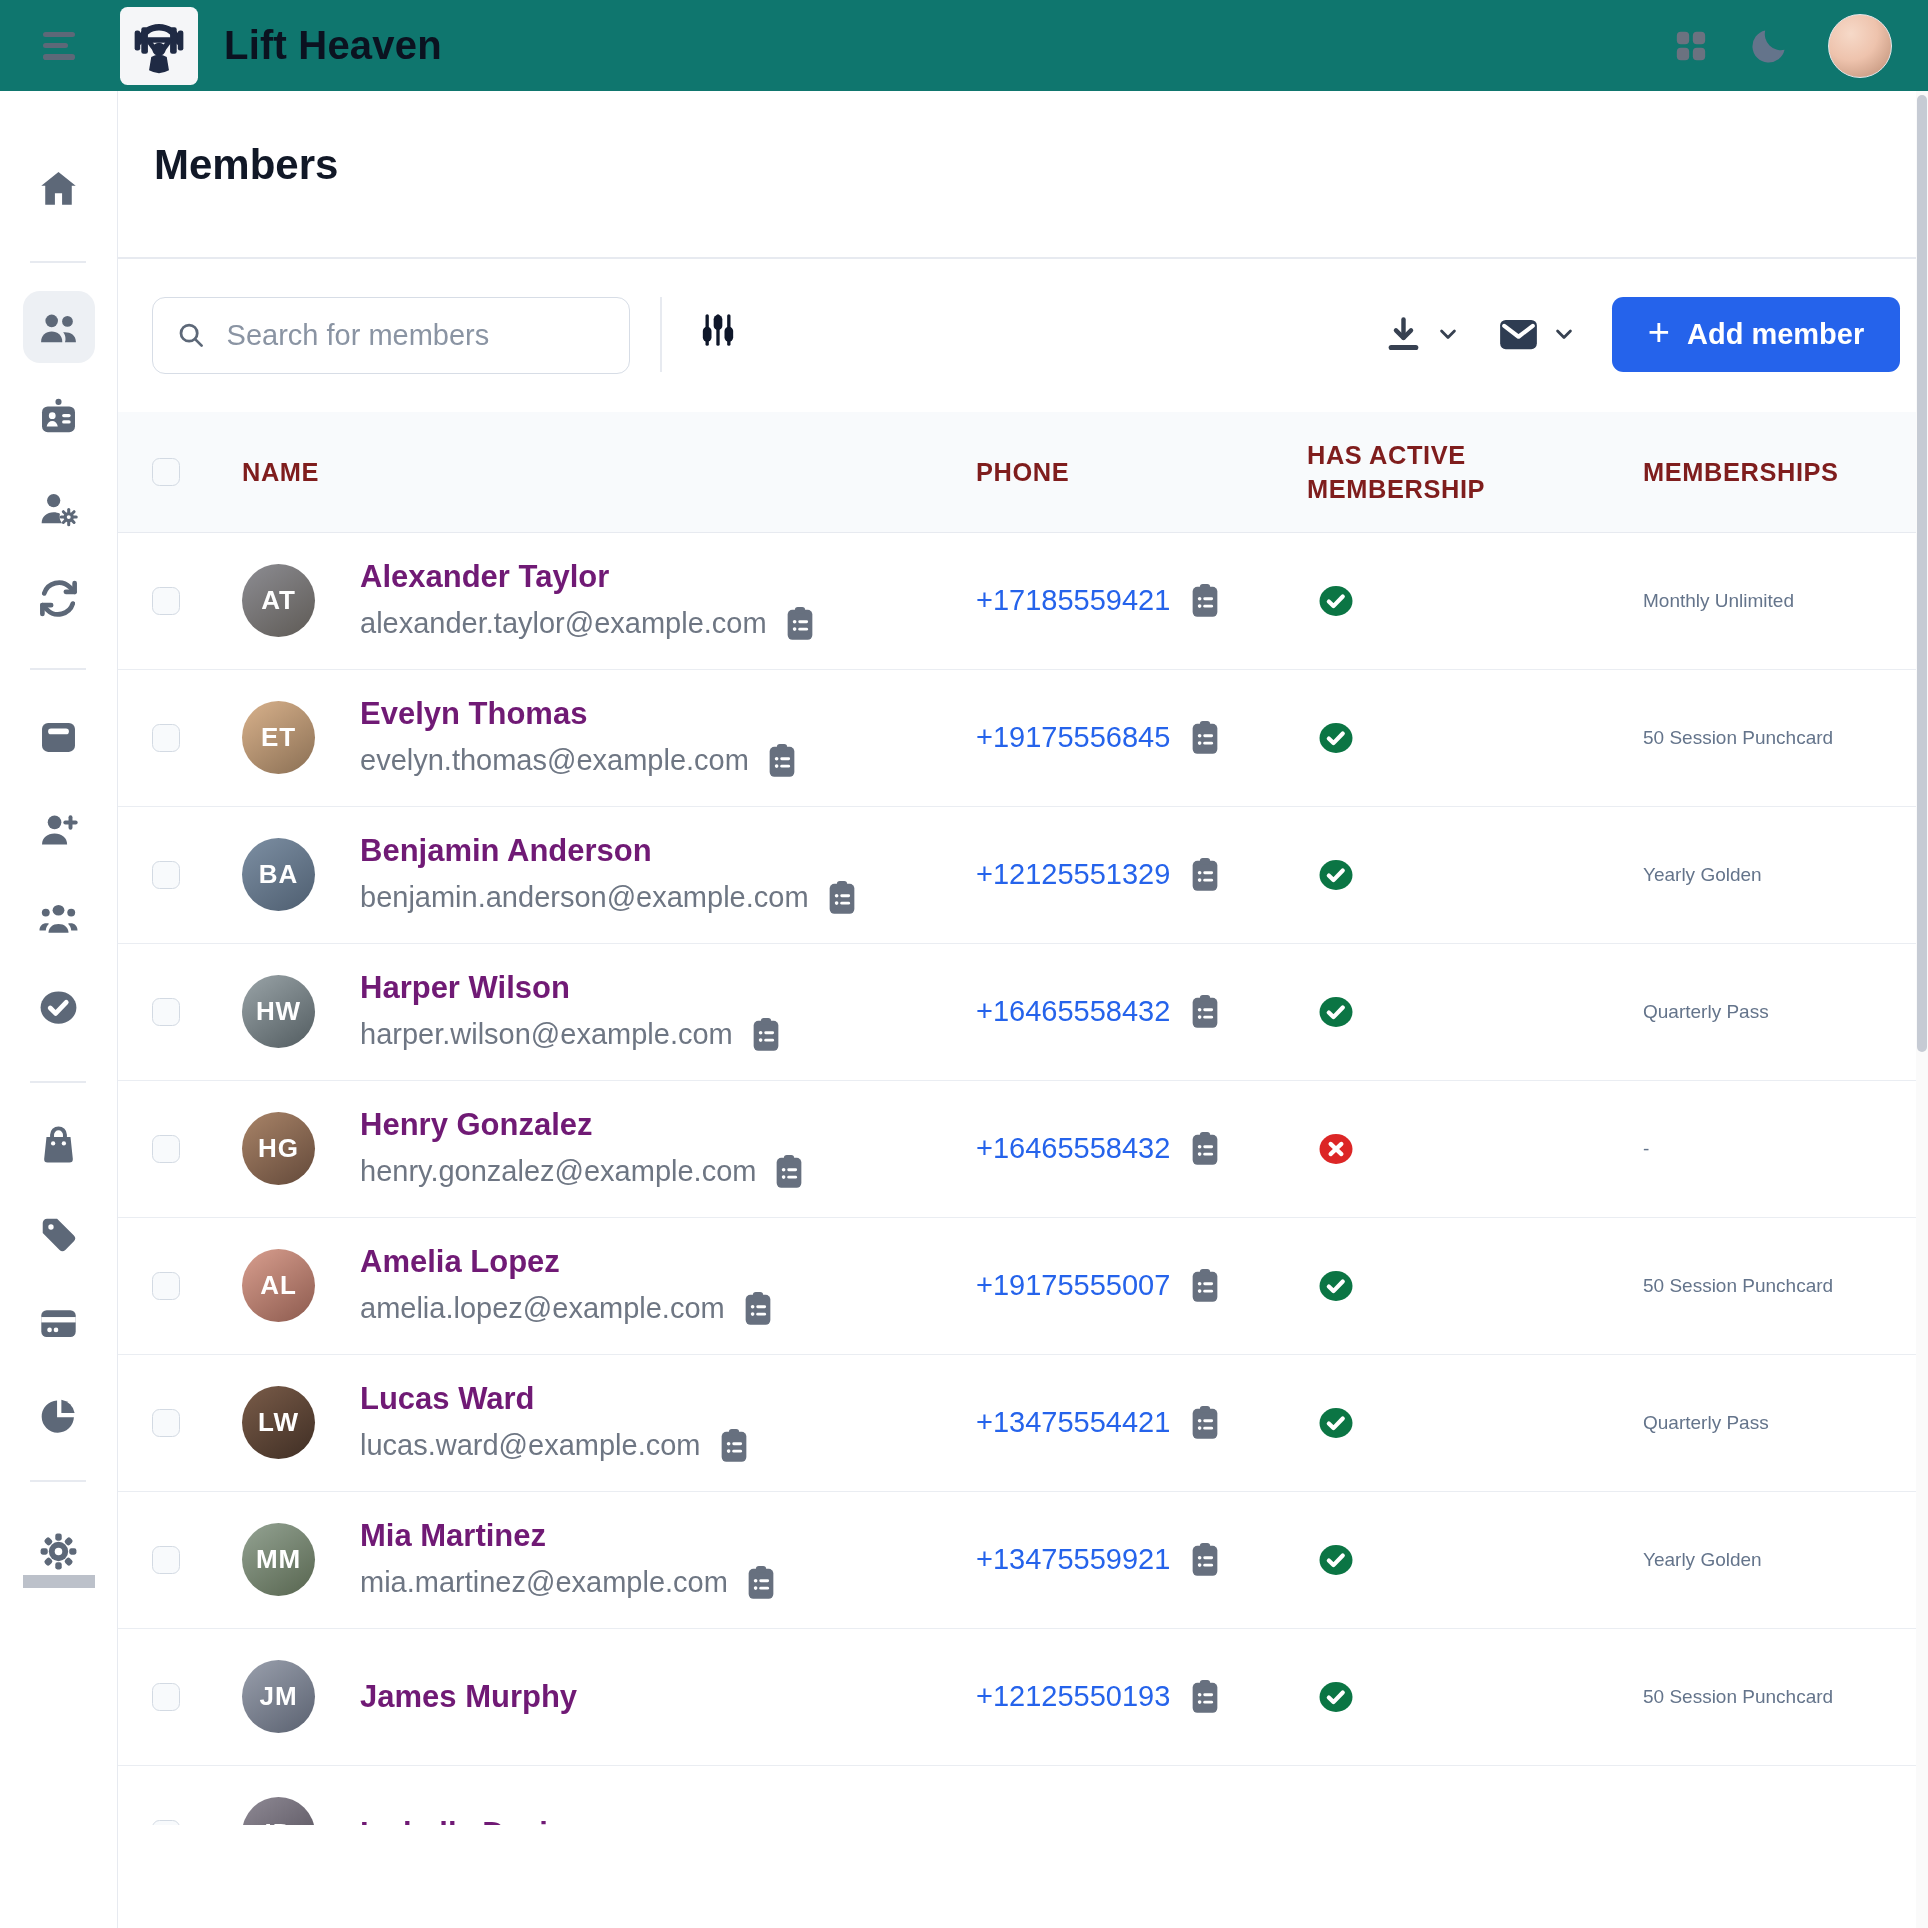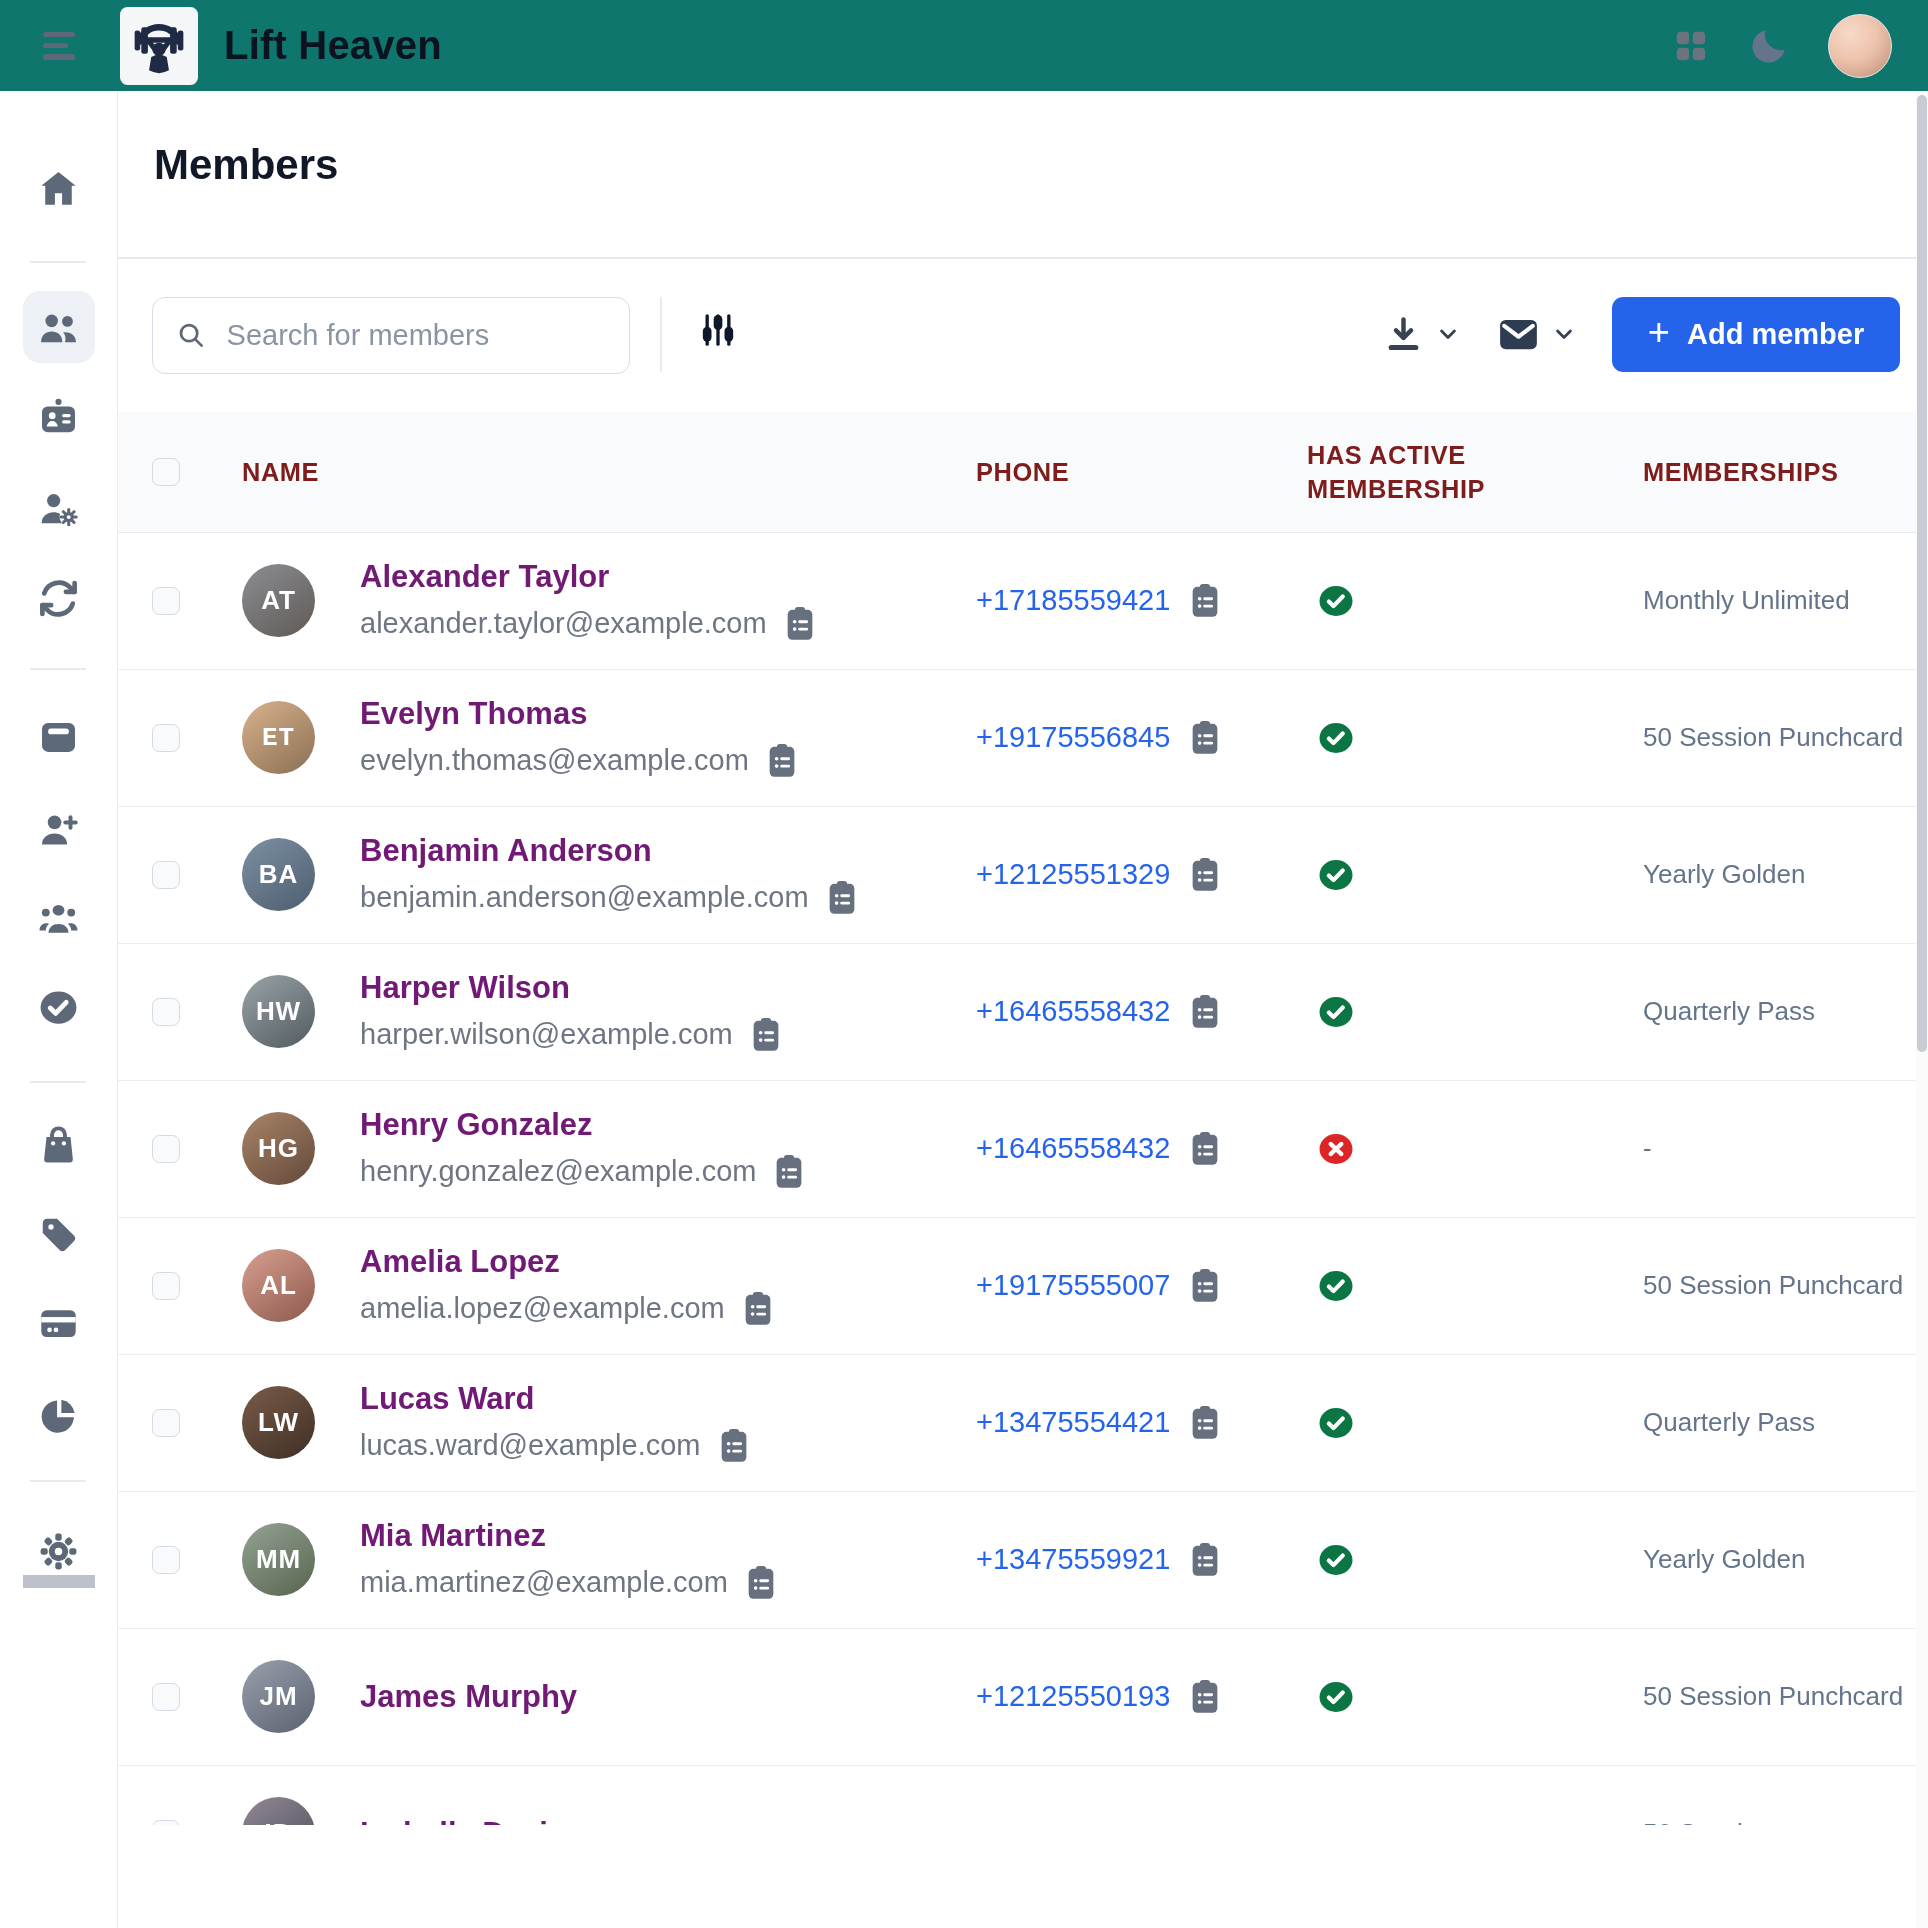--- a/index.html
+++ b/index.html
@@ -69,21 +69,21 @@
             justify-content:center; color:#fff; font-weight:700; font-size:26px; letter-spacing:0.9px; }
   .name-block { display:flex; flex-direction:column; gap:9.4px; }
   .name-link { font-size:31px; font-weight:700; color:#701a75; text-decoration:none; cursor:pointer; }
   .email-line { display:flex; align-items:center; gap:17px; }
   .email-text { font-size:29px; color:#6e7683; }
   .clip-btn { background:none; border:none; cursor:pointer; display:flex; }
   .phone-cell { display:flex; align-items:center; gap:19px; }
   .phone-link { font-size:29px; color:#2563eb; text-decoration:none; cursor:pointer; }
   .status-cell { padding-left:11.3px; }
   .status { width:36px; height:36px; display:none; }
-  .membership-cell { font-size:26px; color:#64748b; line-height:41px; }
+  .membership-cell { font-size:19px; color:#64748b; line-height:41px; }
 
   
   .tfoot { flex:1; min-height:0; border-top:1.9px solid #e7eaf0; background:#fff;
            display:flex; align-items:center; padding-left:55px; gap:13px; }
   .page-btn { background:none; border:none; cursor:pointer; padding:7.5px; display:flex; }
   .showing { margin-left:26px; font-size:29px; color:#6b7280; }
   .showing b { color:#111827; font-weight:700; }
 
   
   .scrollbar { position:absolute; top:91px; right:0; bottom:0; width:12.2px; background:#fafafa; }
@@ -374,21 +374,21 @@
 
     </div>
     <div class="membership-cell">Monthly Unlimited</div>
   </div>
 
   <div class="trow grid-cols">
     <div>
           <div class="checkbox"></div>
         </div>
     <div class="member-cell">
-      <div class="avatar" style="background: linear-gradient(145deg, rgb(217, 178, 140), rgb(138, 111, 84)); font-family: Liberation Mono, monospace;">ET</div>
+      <div class="avatar" style="background: linear-gradient(145deg, rgb(217, 178, 140), rgb(138, 111, 84));">ET</div>
       <div class="name-block">
         <a class="name-link">Evelyn Thomas</a>
         <div class="email-line">
           <span class="email-text">evelyn.thomas@example.com</span>
           <button class="clip-btn">
             <svg width="32" height="38" viewBox="0 0 20 24">
               <rect x="2.2" y="3" width="15.6" height="19" rx="3" fill="#67707f"></rect>
               <rect x="6.8" y="1.2" width="6.4" height="4.2" rx="1.8" fill="#67707f"></rect>
               <circle cx="6.6" cy="10.6" r="1.15" fill="#fff"></circle>
               <rect x="8.9" y="9.7" width="6.2" height="1.85" rx=".9" fill="#fff"></rect>

